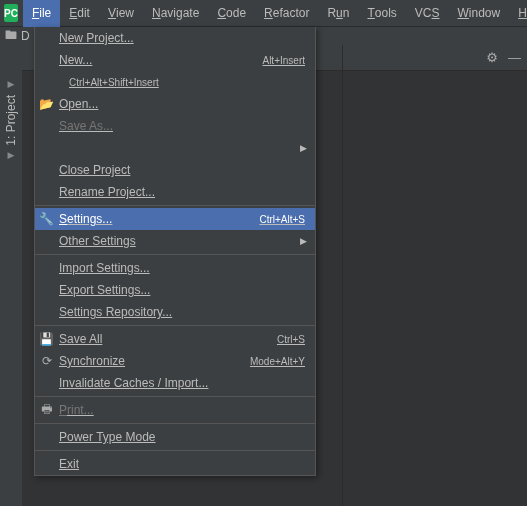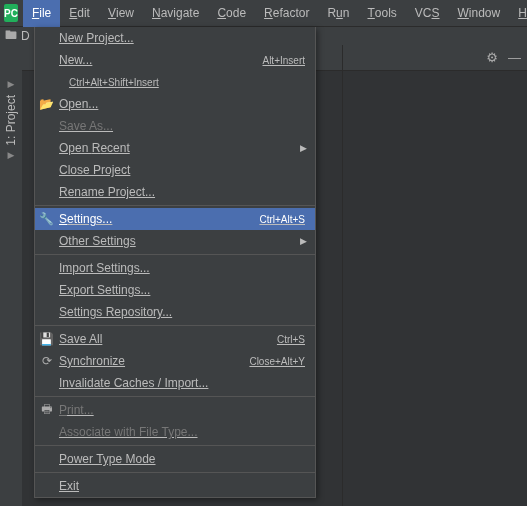--- a/index.html
+++ b/index.html
@@ -82,21 +82,20 @@
       <span class="dd-short">Ctrl+Alt+Shift+Insert</span>
     </div>
     <div class="dd-item">
       <span class="dd-icon">📂</span>
       <span class="dd-label"><span class="mn">O</span>pen...</span>
     </div>
     <div class="dd-item disabled">
       <span class="dd-label">Save As...</span>
     </div>
     <div class="dd-item">
-      <span class="dd-label">Open <span class="mn">R</span>ecent</span>
       <span class="dd-arrow">▶</span>
     </div>
     <div class="dd-item">
       <span class="dd-label">Close Project</span>
     </div>
     <div class="dd-item">
       <span class="dd-label">Rename Project...</span>
     </div>
     <div class="dd-sep"></div>
     <div class="dd-item sel">
@@ -120,32 +119,29 @@
     </div>
     <div class="dd-sep"></div>
     <div class="dd-item">
       <span class="dd-icon">💾</span>
       <span class="dd-label"><span class="mn">S</span>ave All</span>
       <span class="dd-short">Ctrl+S</span>
     </div>
     <div class="dd-item">
       <span class="dd-icon">⟳</span>
       <span class="dd-label">S<span class="mn">y</span>nchronize</span>
-      <span class="dd-short">Close+Alt+Y</span>
+      <span class="dd-short">Mode+Alt+Y</span>
     </div>
     <div class="dd-item">
       <span class="dd-label">Invalidate Caches / Import...</span>
     </div>
     <div class="dd-sep"></div>
     <div class="dd-item disabled">
       <span class="dd-icon">🖶</span>
       <span class="dd-label"><span class="mn">P</span>rint...</span>
-    </div>
-    <div class="dd-item disabled">
-      <span class="dd-label">Associate with File Type...</span>
     </div>
     <div class="dd-sep"></div>
     <div class="dd-item">
       <span class="dd-label">Power Type Mode</span>
     </div>
     <div class="dd-sep"></div>
     <div class="dd-item">
       <span class="dd-label">E<span class="mn">x</span>it</span>
     </div>
   </div>

